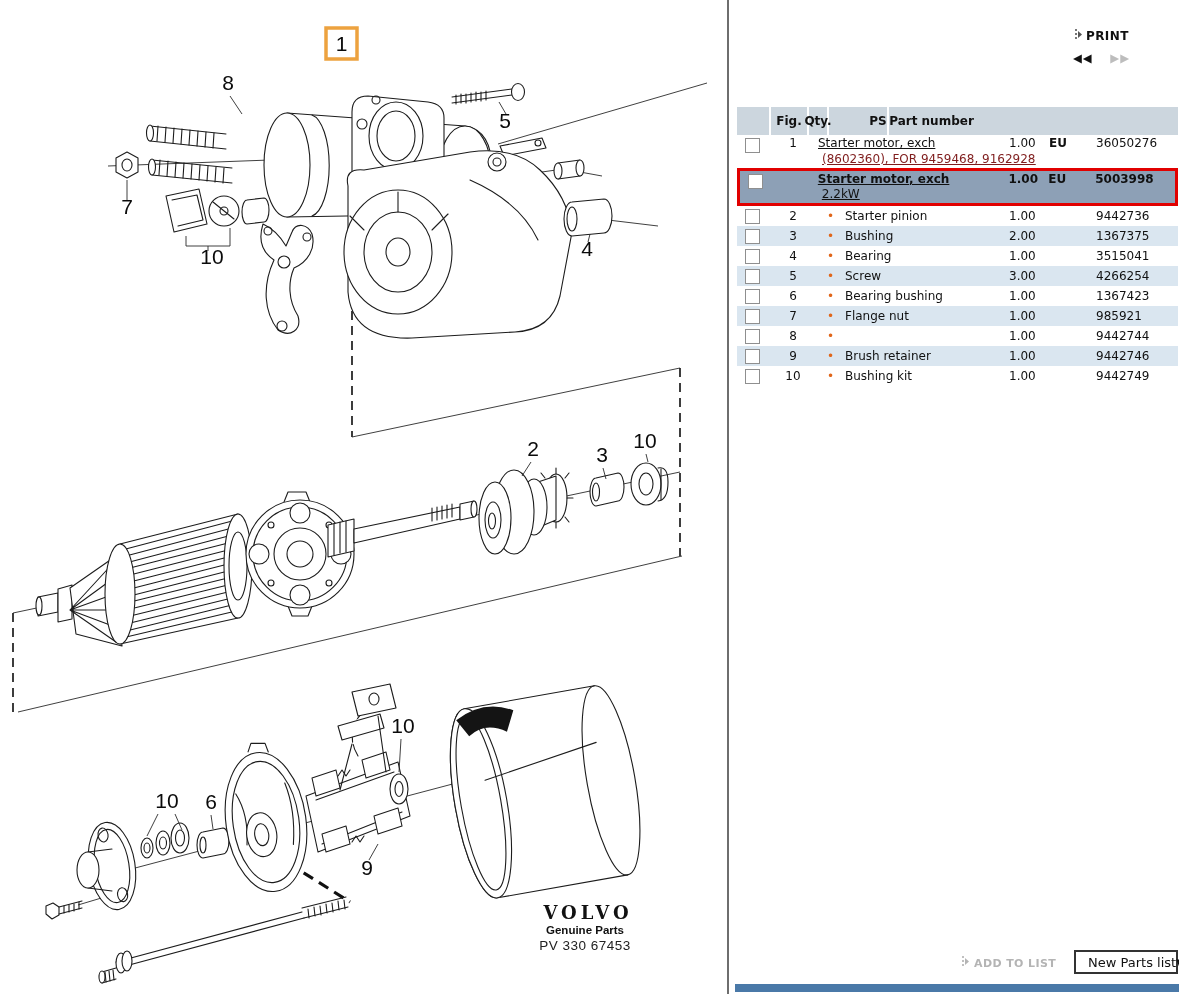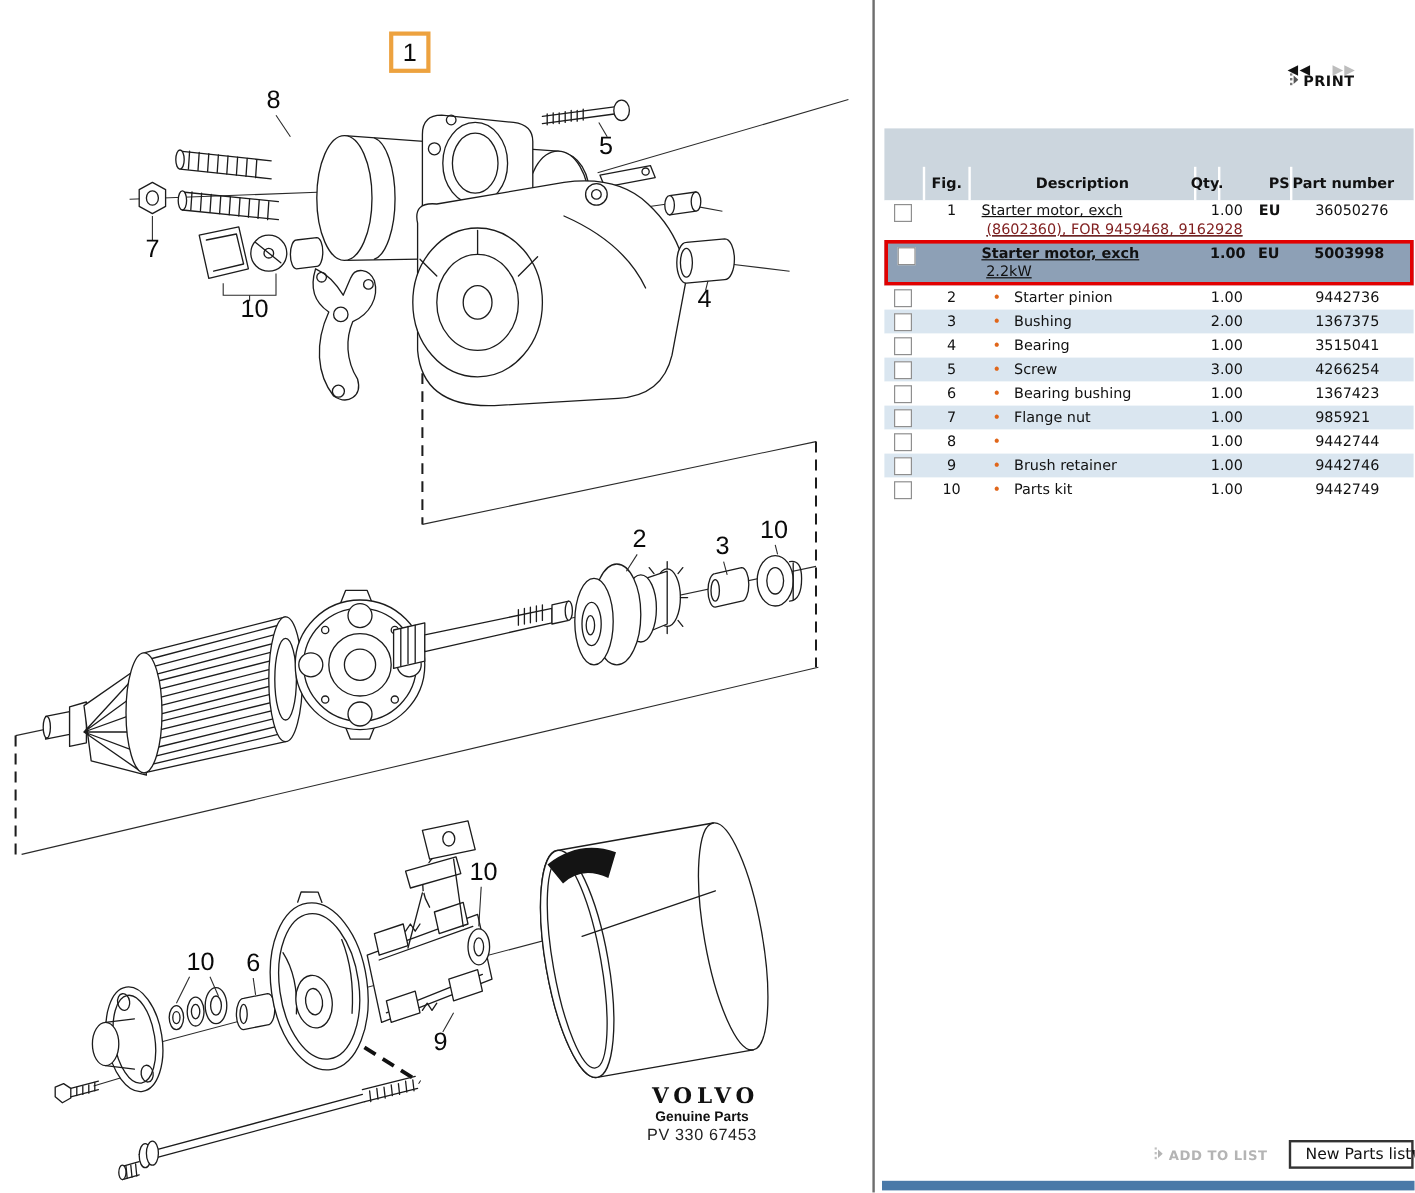--- a/index.html
+++ b/index.html
@@ -17,29 +17,29 @@
   #diagram text{font-family:"Liberation Sans","DejaVu Sans",sans-serif;}
   #diagram .callout{font-size:21px;fill:#0a0a0a;text-anchor:middle;}
   #diagram .volvo{font-family:"DejaVu Serif","Liberation Serif",serif;font-weight:bold;
                   font-size:18px;letter-spacing:4px;text-anchor:middle;fill:#111;}
   #diagram .gp{font-size:11.5px;font-weight:bold;text-anchor:middle;fill:#111;}
   #diagram .pv{font-size:13.5px;text-anchor:middle;fill:#222;letter-spacing:.5px;}
   
   #right-pane{position:absolute;left:729px;top:0;width:450px;height:994px;}
   .panel-title{position:absolute;left:8px;top:41px;font-size:12.5px;font-weight:bold;white-space:nowrap;}
   .print-btn{position:absolute;left:346px;top:29px;display:flex;align-items:center;gap:4px;
-             font-size:12px;font-weight:bold;letter-spacing:.4px;cursor:pointer;margin-top:32px;}
+             font-size:12px;font-weight:bold;letter-spacing:.4px;cursor:pointer;}
   .nav-arrows{position:absolute;left:344px;top:51px;font-size:11.5px;letter-spacing:1px;}
   .nav-back{color:#111;cursor:pointer;}
   .nav-fwd{color:#bdbdbd;margin-left:13px;cursor:pointer;}
   
   .ptable{position:absolute;left:8px;top:107px;width:441px;font-size:12px;}
   .thead{display:flex;background:#ccd6de;}
   .th{height:28px;display:flex;align-items:center;justify-content:center;
-      font-weight:bold;line-height:13px;box-sizing:border-box;margin-top:32px;}
+      font-weight:bold;line-height:13px;box-sizing:border-box;}
   .th:not(:last-child){border-right:2px solid #fff;}
   .hc0{width:34px;}.hc1{width:38px;}.hc2{width:188px;}.hc3{width:20px;}.hc4{width:60px;padding-left:40px;}.hc5{width:85px;}
   .row{display:flex;height:20px;line-height:20px;background:#fff;}
   .row.shaded{background:#dae6f0;}
   .row.r2l{height:33px;line-height:17px;}
   .row.highlight{background:#8da0b6;border:3px solid #e10000;box-sizing:border-box;
                  height:38px;line-height:16px;font-weight:bold;}
   .bc0{width:36px;box-sizing:border-box;}
   .bc1{width:40px;text-align:center;}
   .bc2{width:190px;display:flex;}
@@ -386,21 +386,20 @@
 
     <div class="nav-arrows">
       <span class="nav-back">◀◀</span>
       <span class="nav-fwd">▶▶</span>
     </div>
 
     <div class="ptable">
       <div class="thead">
           <div class="th hc0"></div>
           <div class="th hc1">Fig.</div>
-          <div class="th hc2">Description</div>
           <div class="th hc3">Qty.</div>
           <div class="th hc4">PS</div>
           <div class="th hc5">Part number</div>
         </div>
       <div class="tbody">
           <div class="row r2l">
             <div class="bc0"><span class="cb"></span></div>
             <div class="bc1">1</div>
             <div class="bc2 nobul">
               <div class="dtext">
@@ -528,21 +527,21 @@
             <div class="bc3">1.00</div>
             <div class="bc4"></div>
             <div class="bc5">9442746</div>
           </div>
           <div class="row">
             <div class="bc0"><span class="cb"></span></div>
             <div class="bc1">10</div>
             <div class="bc2">
               <span class="bullet">•</span>
               <div class="dtext">
-                <div>Parts kit</div>
+                <div>Bushing kit</div>
               </div>
             </div>
             <div class="bc3">1.00</div>
             <div class="bc4"></div>
             <div class="bc5">9442749</div>
           </div>
         </div>
     </div>
 
     <div class="footer-add">

